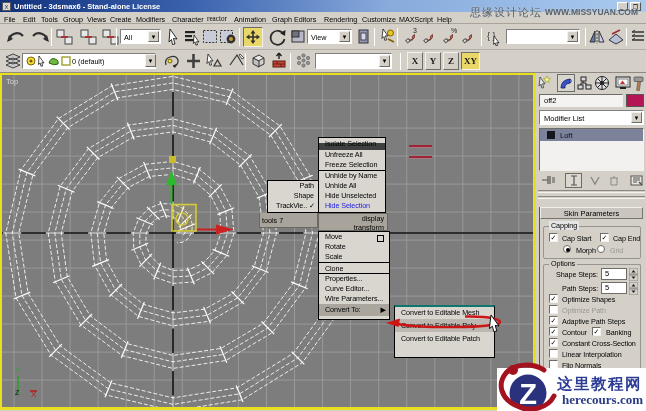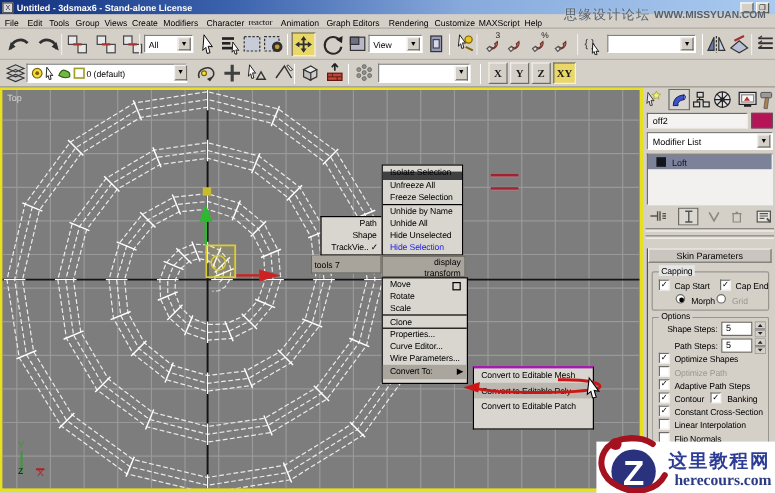--- a/index.html
+++ b/index.html
@@ -359,21 +359,21 @@
     <div class="mi">Move</div>
     <div class="mi">Rotate</div>
     <div class="mi" style="border-bottom:1px solid #000;height:11px;">Scale</div>
     <div class="mi" style="border-bottom:1px solid #000;height:11px;line-height:11px;">Clone</div>
     <div class="mi">Properties...</div>
     <div class="mi">Curve Editor...</div>
     <div class="mi">Wire Parameters...</div>
     <div class="mi" style="background:#aaa69e;height:12px;line-height:12px;">Convert To: <span style="position:absolute;right:3px;">▶</span></div>
   </div>
 <div class="abs" style="left:377px;top:235px;width:7px;height:7px;border:1px solid #000;background:#d9d6d0;"></div>
-<div class="menu" style="left:394px;top:305px;width:101px;height:53px;border-top:2px solid #a21caf;">
+<div class="menu" style="left:394px;top:305px;width:101px;height:53px;border-top:2px solid #0f766e;">
     <div class="mi" style="height:12px;line-height:12px;">Convert to Editable Mesh</div>
     <div class="mi" style="height:13px;line-height:13px;background:#bcb8b1;">Convert to Editable Poly</div>
     <div class="mi" style="height:13px;line-height:13px;">Convert to Editable Patch</div>
   </div>
 <div class="abs" style="left:409px;top:145px;width:23px;height:2px;background:#9e2434;box-shadow:0 1px 0 rgba(215,120,135,0.5);"></div>
 <div class="abs" style="left:409px;top:156px;width:23px;height:2px;background:#9e2434;box-shadow:0 1px 0 rgba(215,120,135,0.5);"></div>
 <svg class="abs" style="left:360px;top:300px;" width="160" height="50" viewBox="0 0 160 50">
 <path d="M38 24 C58 28, 120 28.5, 139 23.5 C144 19.5, 130 16, 105 16.5" fill="none" stroke="#cc1616" stroke-width="2.4"></path>
 <path d="M26 23 l14 -4.6 -1.4 8.6 z" fill="#cc1616"></path>
 <path d="M131 15 L139 26 L135.2 25.4 L136.8 31 L133.8 31.6 L132.4 26.2 L129.4 28.6 Z" fill="#fff" stroke="#000" stroke-width="0.9"></path>

